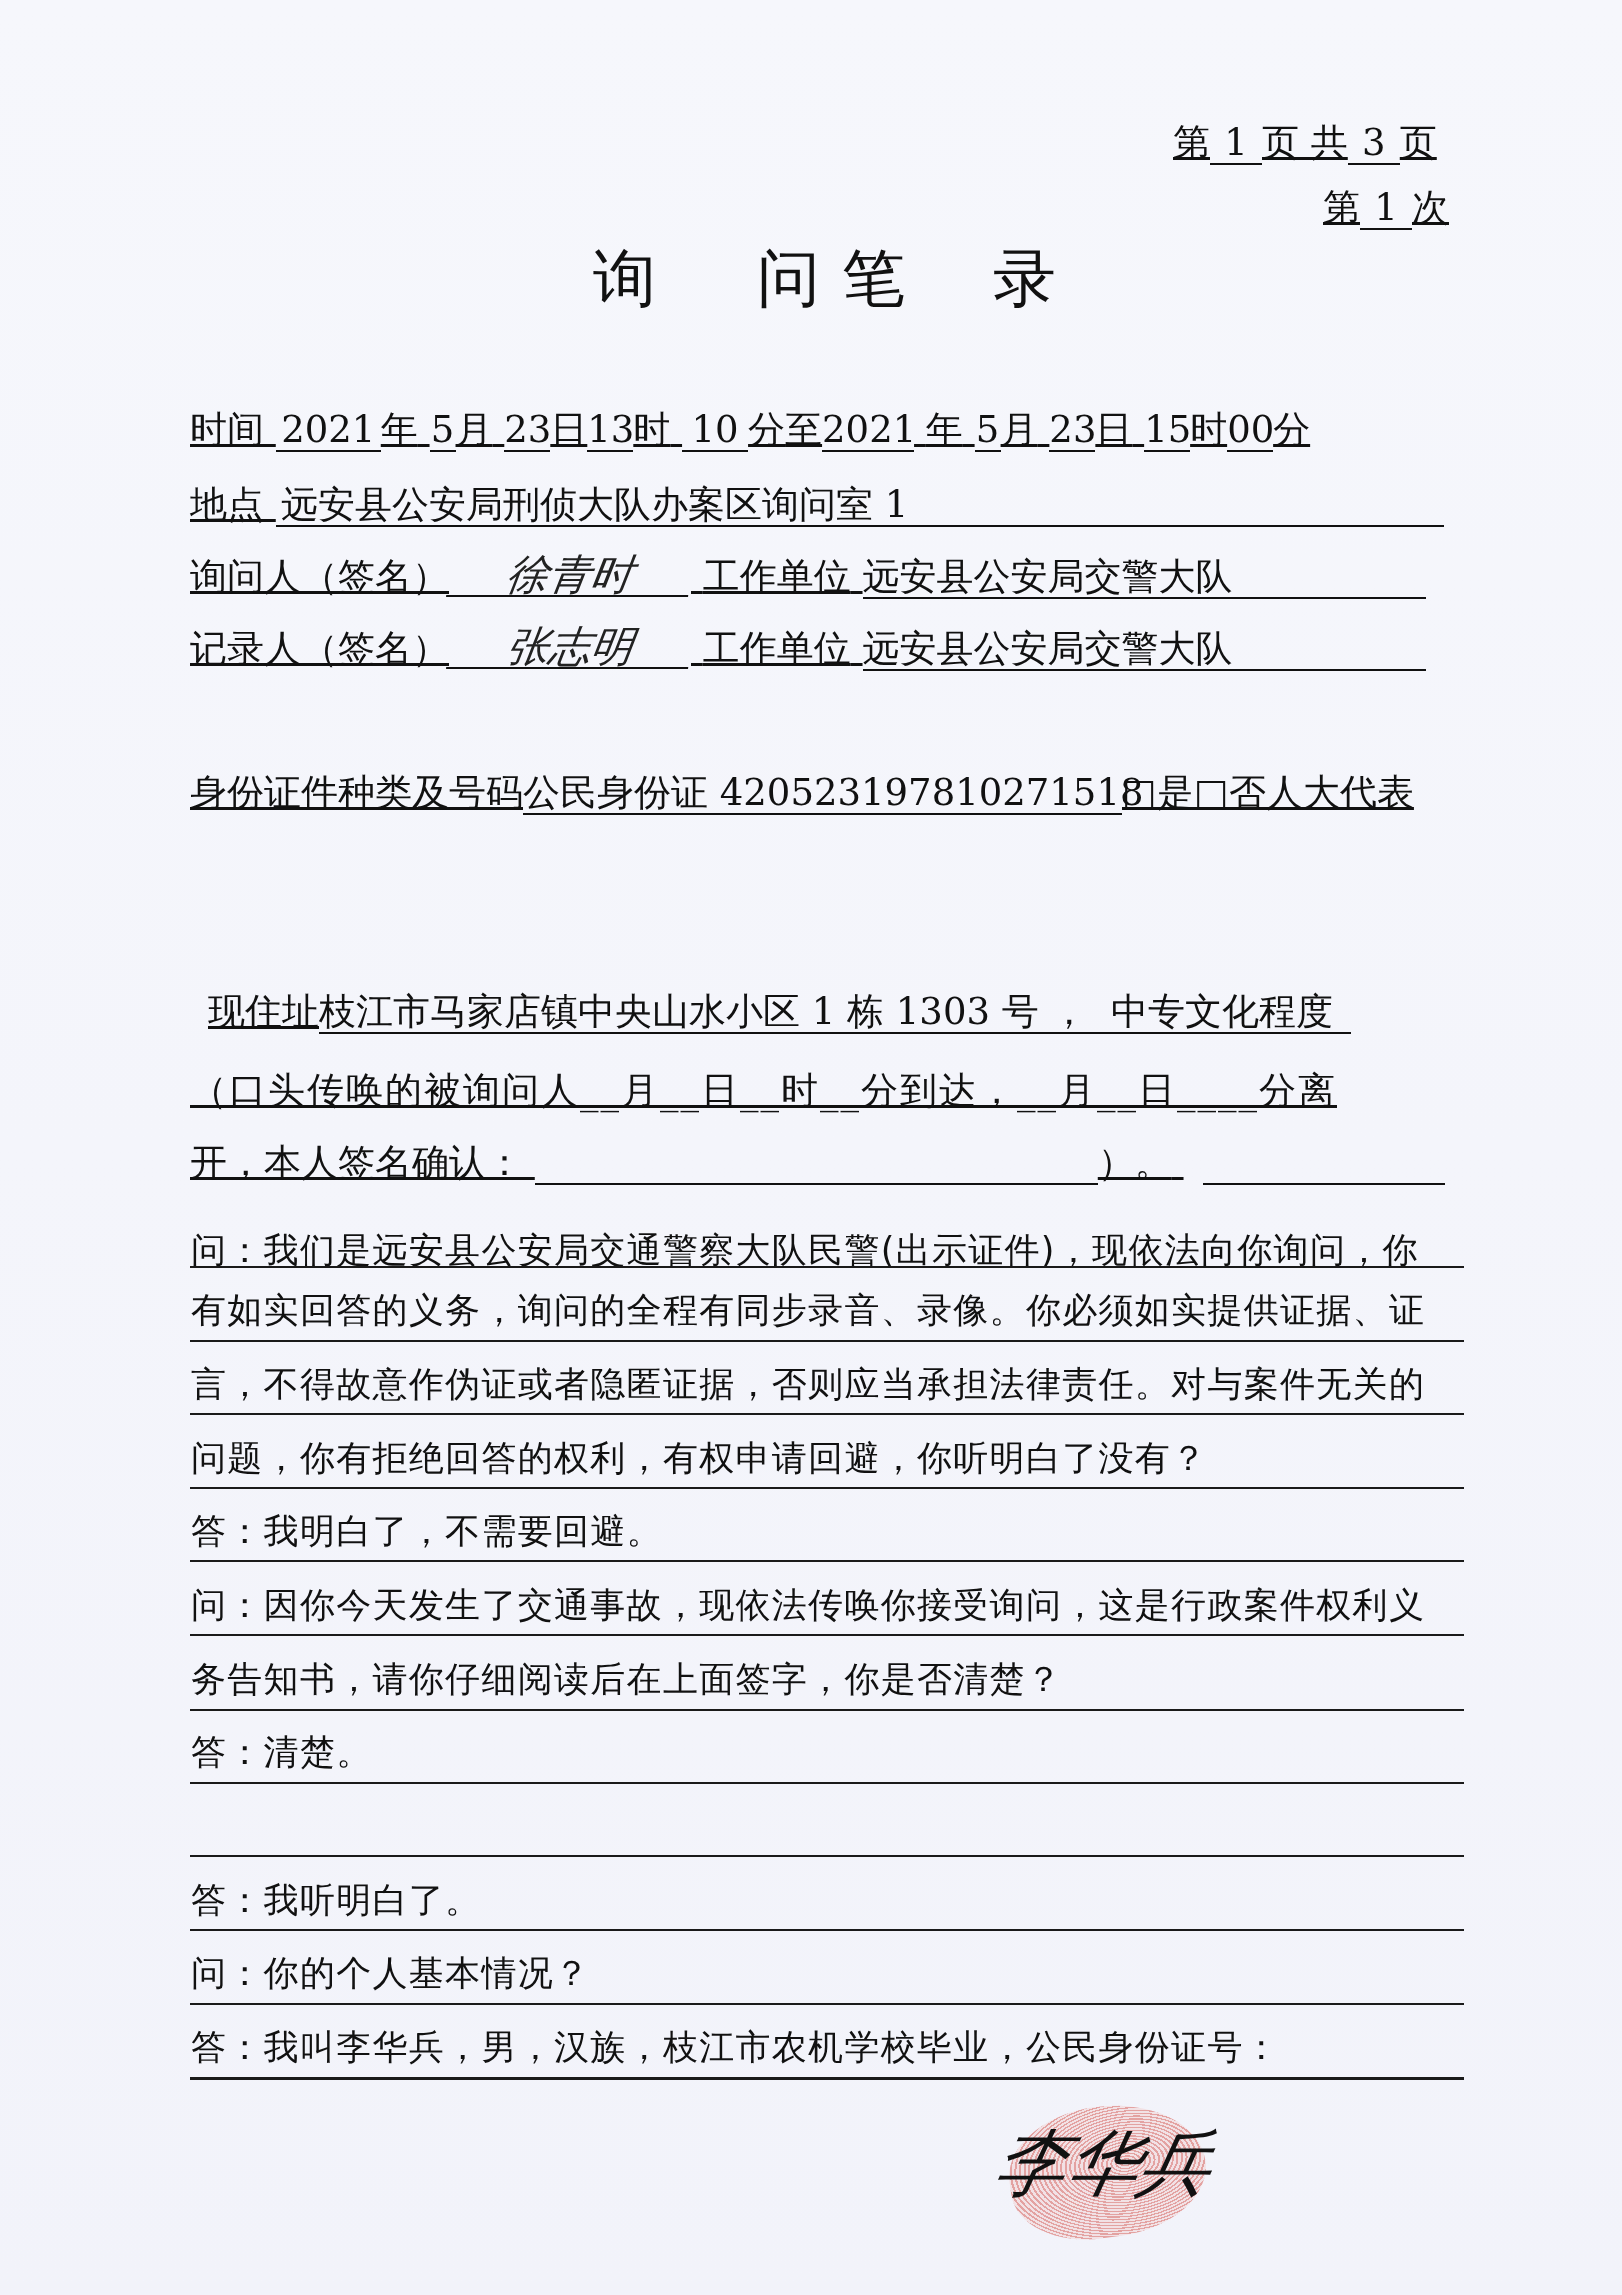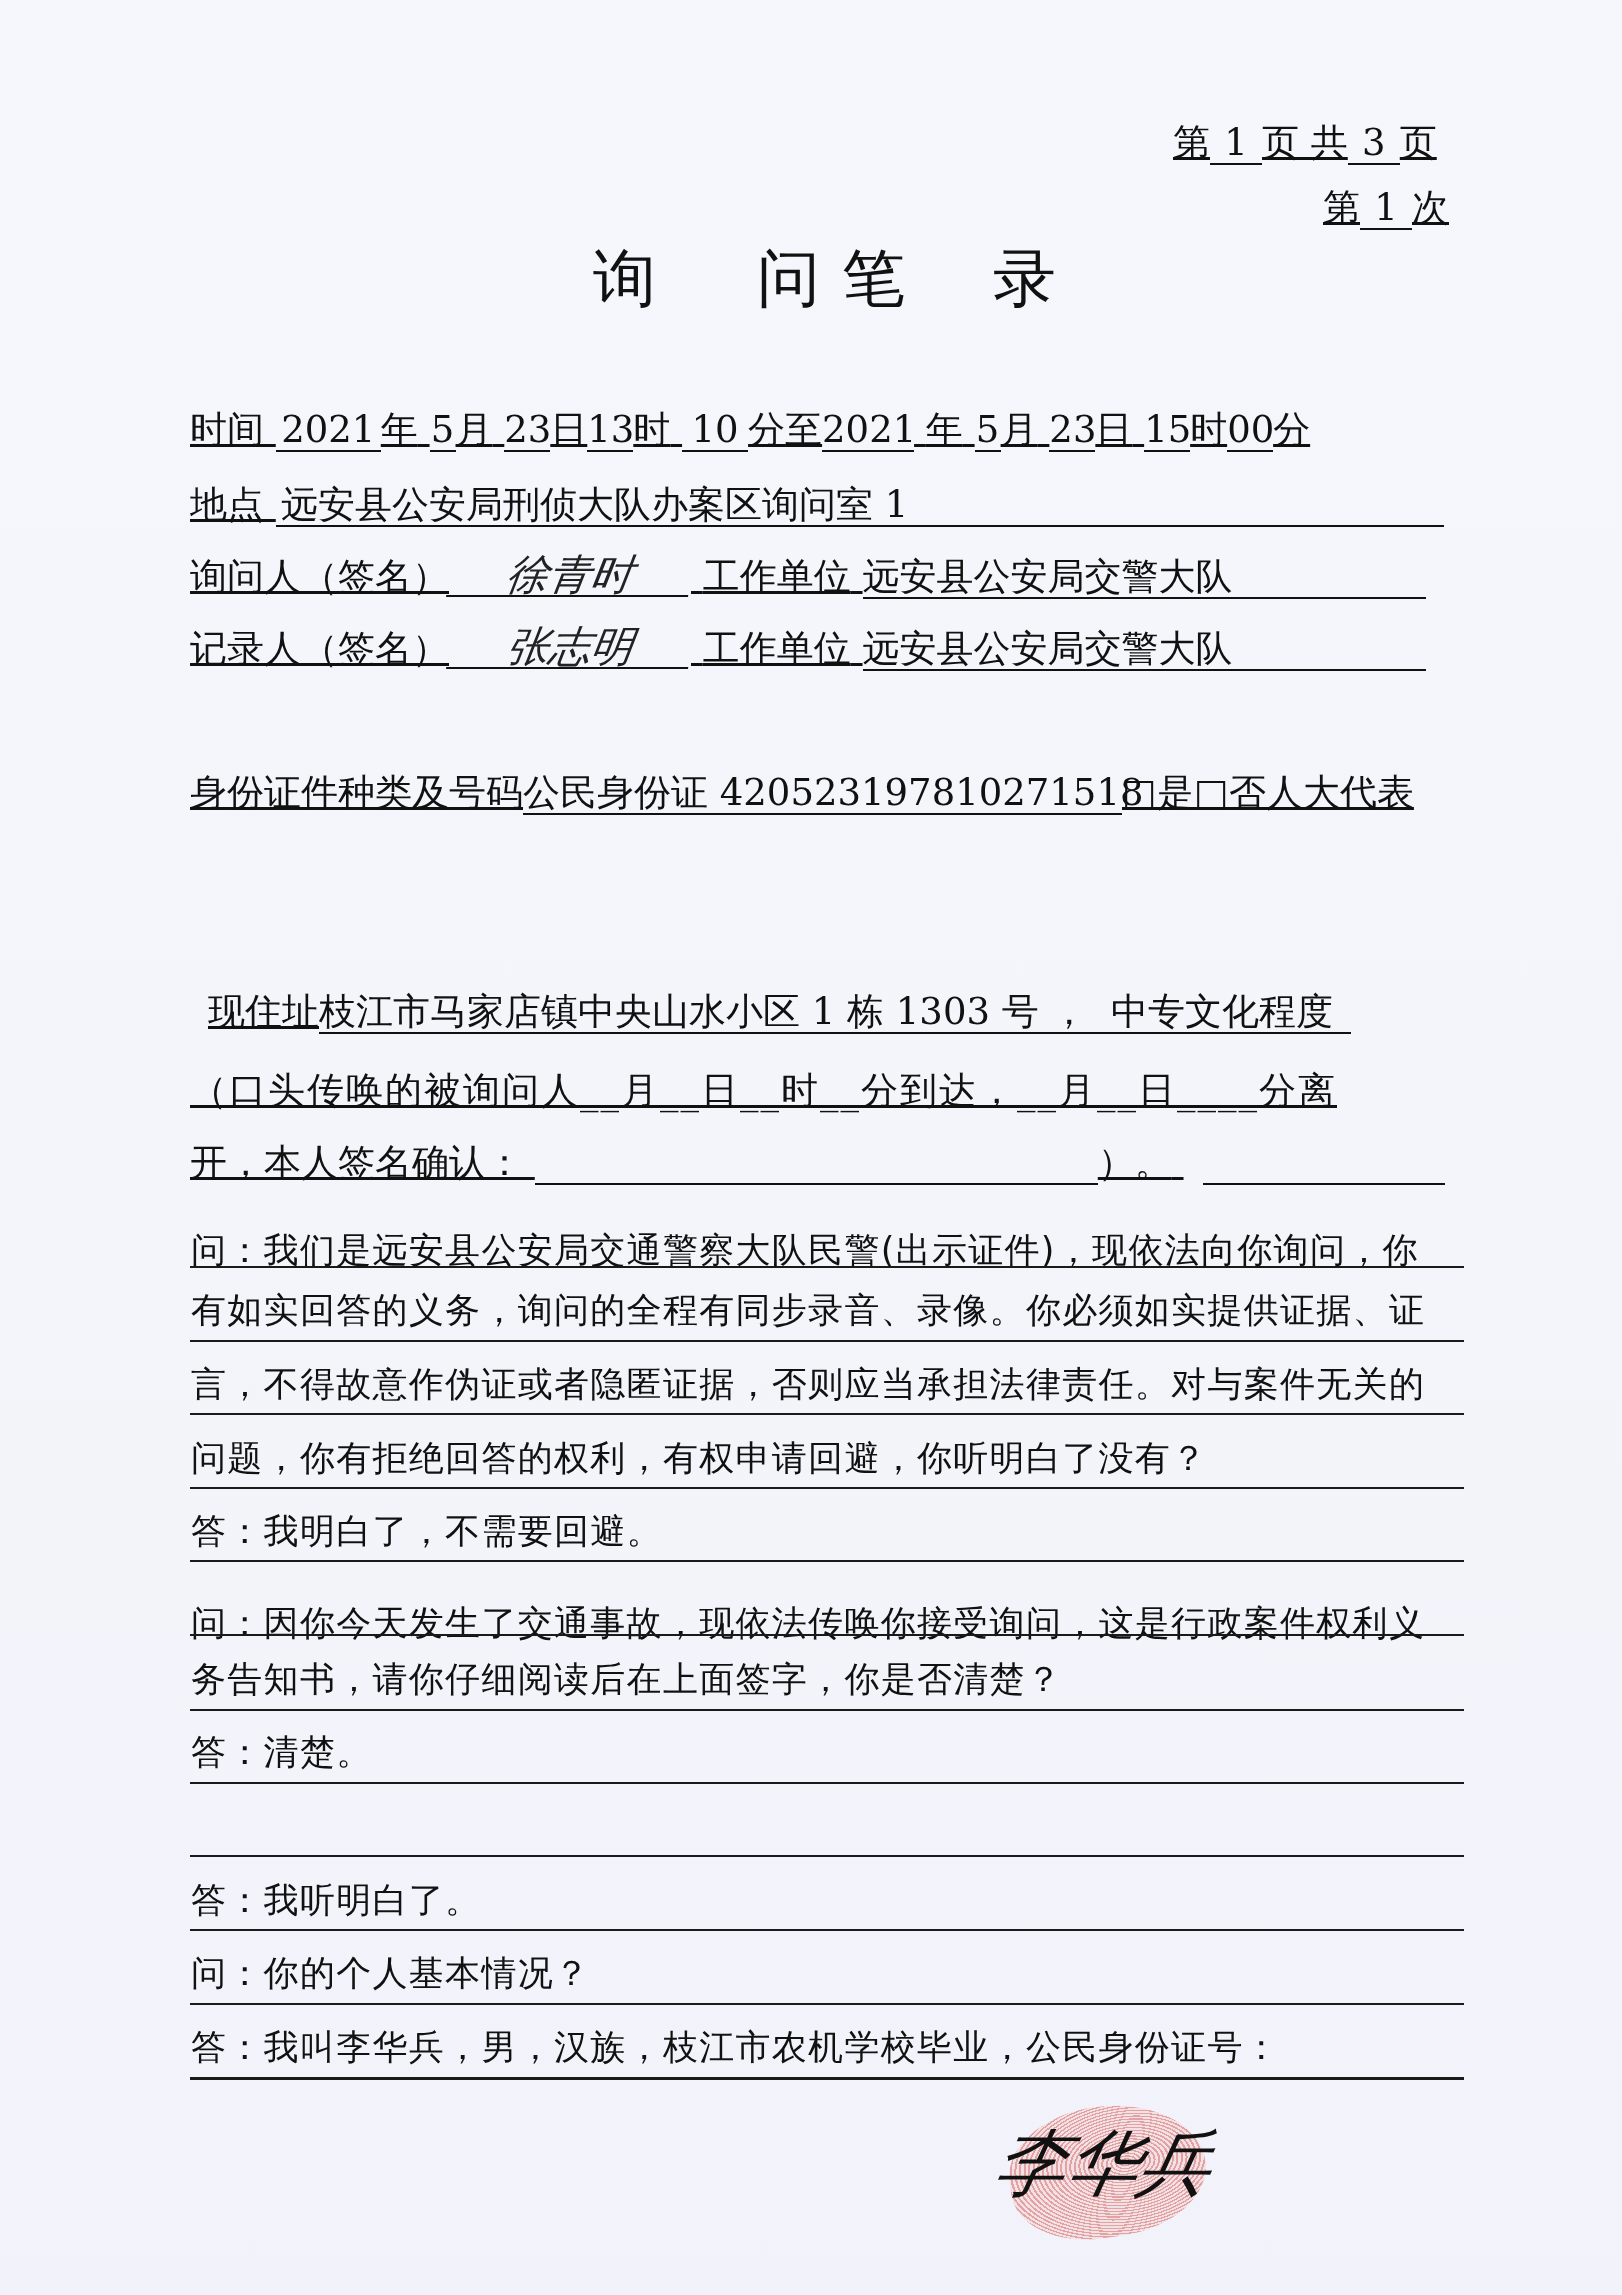--- a/index.html
+++ b/index.html
@@ -89,21 +89,21 @@
   <div class="qa" style="top:1215px;margin-top:12px;">问：我们是远安县公安局交通警察大队民警(出示证件)，现依法向你询问，你</div>
   <div class="hline" style="top:1266px;"></div>
   <div class="qa" style="top:1287px;">有如实回答的义务，询问的全程有同步录音、录像。你必须如实提供证据、证</div>
   <div class="hline" style="top:1340px;"></div>
   <div class="qa" style="top:1361px;">言，不得故意作伪证或者隐匿证据，否则应当承担法律责任。对与案件无关的</div>
   <div class="hline" style="top:1413px;"></div>
   <div class="qa" style="top:1435px;">问题，你有拒绝回答的权利，有权申请回避，你听明白了没有？</div>
   <div class="hline" style="top:1487px;"></div>
   <div class="qa" style="top:1508px;">答：我明白了，不需要回避。</div>
   <div class="hline" style="top:1560px;"></div>
-  <div class="qa" style="top:1582px;margin-top:18px;">问：因你今天发生了交通事故，现依法传唤你接受询问，这是行政案件权利义</div>
+  <div class="qa" style="top:1582px;">问：因你今天发生了交通事故，现依法传唤你接受询问，这是行政案件权利义</div>
   <div class="hline" style="top:1634px;"></div>
   <div class="qa" style="top:1656px;">务告知书，请你仔细阅读后在上面签字，你是否清楚？</div>
   <div class="hline" style="top:1709px;"></div>
   <div class="qa" style="top:1729px;">答：清楚。</div>
   <div class="hline" style="top:1782px;"></div>
   <div class="hline" style="top:1855px;"></div>
   <div class="qa" style="top:1877px;">答：我听明白了。</div>
   <div class="hline" style="top:1929px;"></div>
   <div class="qa" style="top:1950px;">问：你的个人基本情况？</div>
   <div class="hline" style="top:2003px;"></div>

